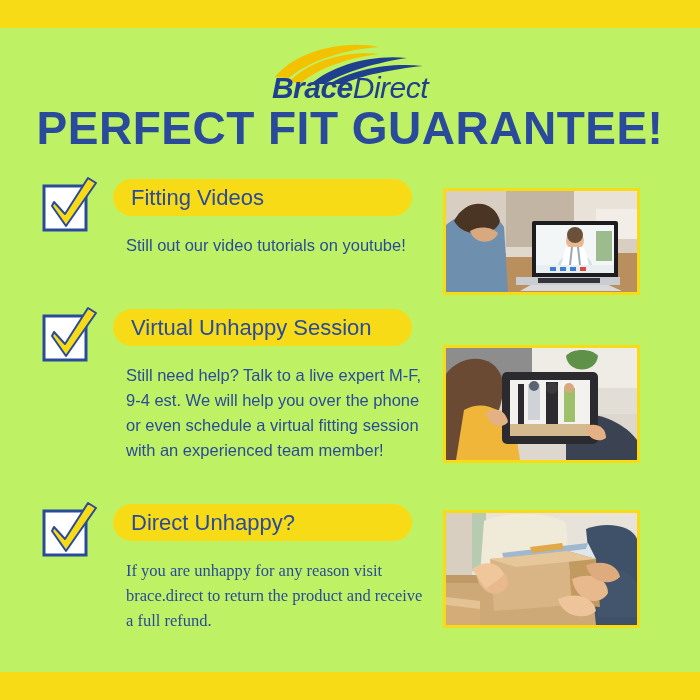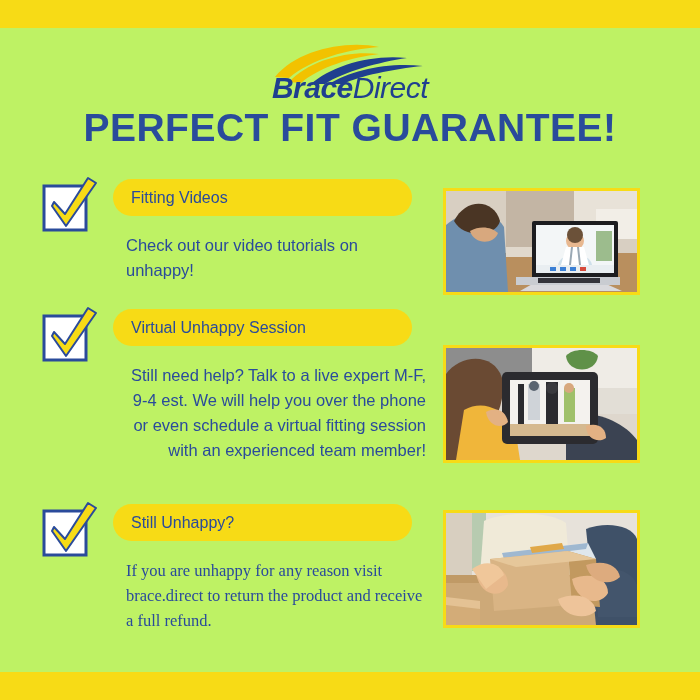--- a/index.html
+++ b/index.html
@@ -69,21 +69,21 @@
     letter-spacing: -0.5px;
   }
 
   
   .headline {
     position: absolute;
     top: 106px;
     left: 0;
     width: 700px;
     text-align: center;
-    font-size: 39px;
+    font-size: 46px;
     line-height: 44px;
     font-weight: bold;
     color: #2a4b9b;
     letter-spacing: 0.5px;
     white-space: nowrap;
   }
 
   
   .section { position: absolute; left: 0; width: 700px; }
   .sec1 { top: 176px; }
@@ -106,34 +106,34 @@
     background: #f7db16;
     border-radius: 19px;
     box-sizing: border-box;
   }
   .pill-label {
     position: absolute;
     left: 18px;
     top: 0;
     height: 37px;
     line-height: 37px;
-    font-size: 16px;
+    font-size: 22px;
     color: #2a4b9b;
     white-space: nowrap;
   }
   .body-text {
     position: absolute;
     left: 126px;
     width: 300px;
     font-size: 16.5px;
     line-height: 25px;
     color: #2a4b9b;
   }
   .bt1 { top: 57px; }
-  .bt2 { top: 57px; text-align: right; }
+  .bt2 { top: 57px; }
   .bt3 { top: 57px; font-family: Liberation Serif, serif; }
 
   
   .photo {
     position: absolute;
     border: 3px solid #f7db16;
     box-sizing: border-box;
     overflow: hidden;
     background: #cbbfae;
   }
@@ -167,41 +167,41 @@
   <div class="headline">PERFECT FIT GUARANTEE!</div>
 
   <div class="section sec1">
     <svg class="check-icon" viewBox="0 0 58 58">
       <rect x="4" y="10" width="42" height="44" fill="#ffffff" stroke="#2a4b9b" stroke-width="3"></rect>
       <path d="M12 30 L14 26 L25 38 L48 2 L56 7 L26 50 Z" fill="#f7db16" stroke="#2a4b9b" stroke-width="2" stroke-linejoin="round"></path>
     </svg>
     <div class="pill">
       <span class="pill-label">Fitting Videos</span>
     </div>
-    <div class="body-text bt1">Check out our video tutorials on unhappy!</div>
+    <div class="body-text bt1">Still out our video tutorials on youtube!</div>
   </div>
 
   <div class="section sec2">
     <svg class="check-icon" viewBox="0 0 58 58">
       <rect x="4" y="10" width="42" height="44" fill="#ffffff" stroke="#2a4b9b" stroke-width="3"></rect>
       <path d="M12 30 L14 26 L25 38 L48 2 L56 7 L26 50 Z" fill="#f7db16" stroke="#2a4b9b" stroke-width="2" stroke-linejoin="round"></path>
     </svg>
     <div class="pill">
       <span class="pill-label">Virtual Unhappy Session</span>
     </div>
     <div class="body-text bt2">Still need help? Talk to a live expert M-F, 9-4 est. We will help you over the phone or even schedule a virtual fitting session with an experienced team member!</div>
   </div>
 
   <div class="section sec3">
     <svg class="check-icon" viewBox="0 0 58 58">
       <rect x="4" y="10" width="42" height="44" fill="#ffffff" stroke="#2a4b9b" stroke-width="3"></rect>
       <path d="M12 30 L14 26 L25 38 L48 2 L56 7 L26 50 Z" fill="#f7db16" stroke="#2a4b9b" stroke-width="2" stroke-linejoin="round"></path>
     </svg>
     <div class="pill">
-      <span class="pill-label">Still Unhappy?</span>
+      <span class="pill-label">Direct Unhappy?</span>
     </div>
     <div class="body-text bt3">If you are unhappy for any reason visit brace.direct to return the product and receive a full refund.</div>
   </div>
 
   <div class="photo photo1">
     <svg class="ph-svg" viewBox="0 0 191 101" preserveAspectRatio="none">
       <rect width="191" height="101" fill="#d8cfc2"></rect>
       <rect x="60" y="0" width="70" height="58" fill="#c3b5a4"></rect>
       <rect x="128" y="0" width="63" height="46" fill="#e8e2d8"></rect>
       <rect x="150" y="18" width="41" height="30" fill="#f2eee7"></rect>

